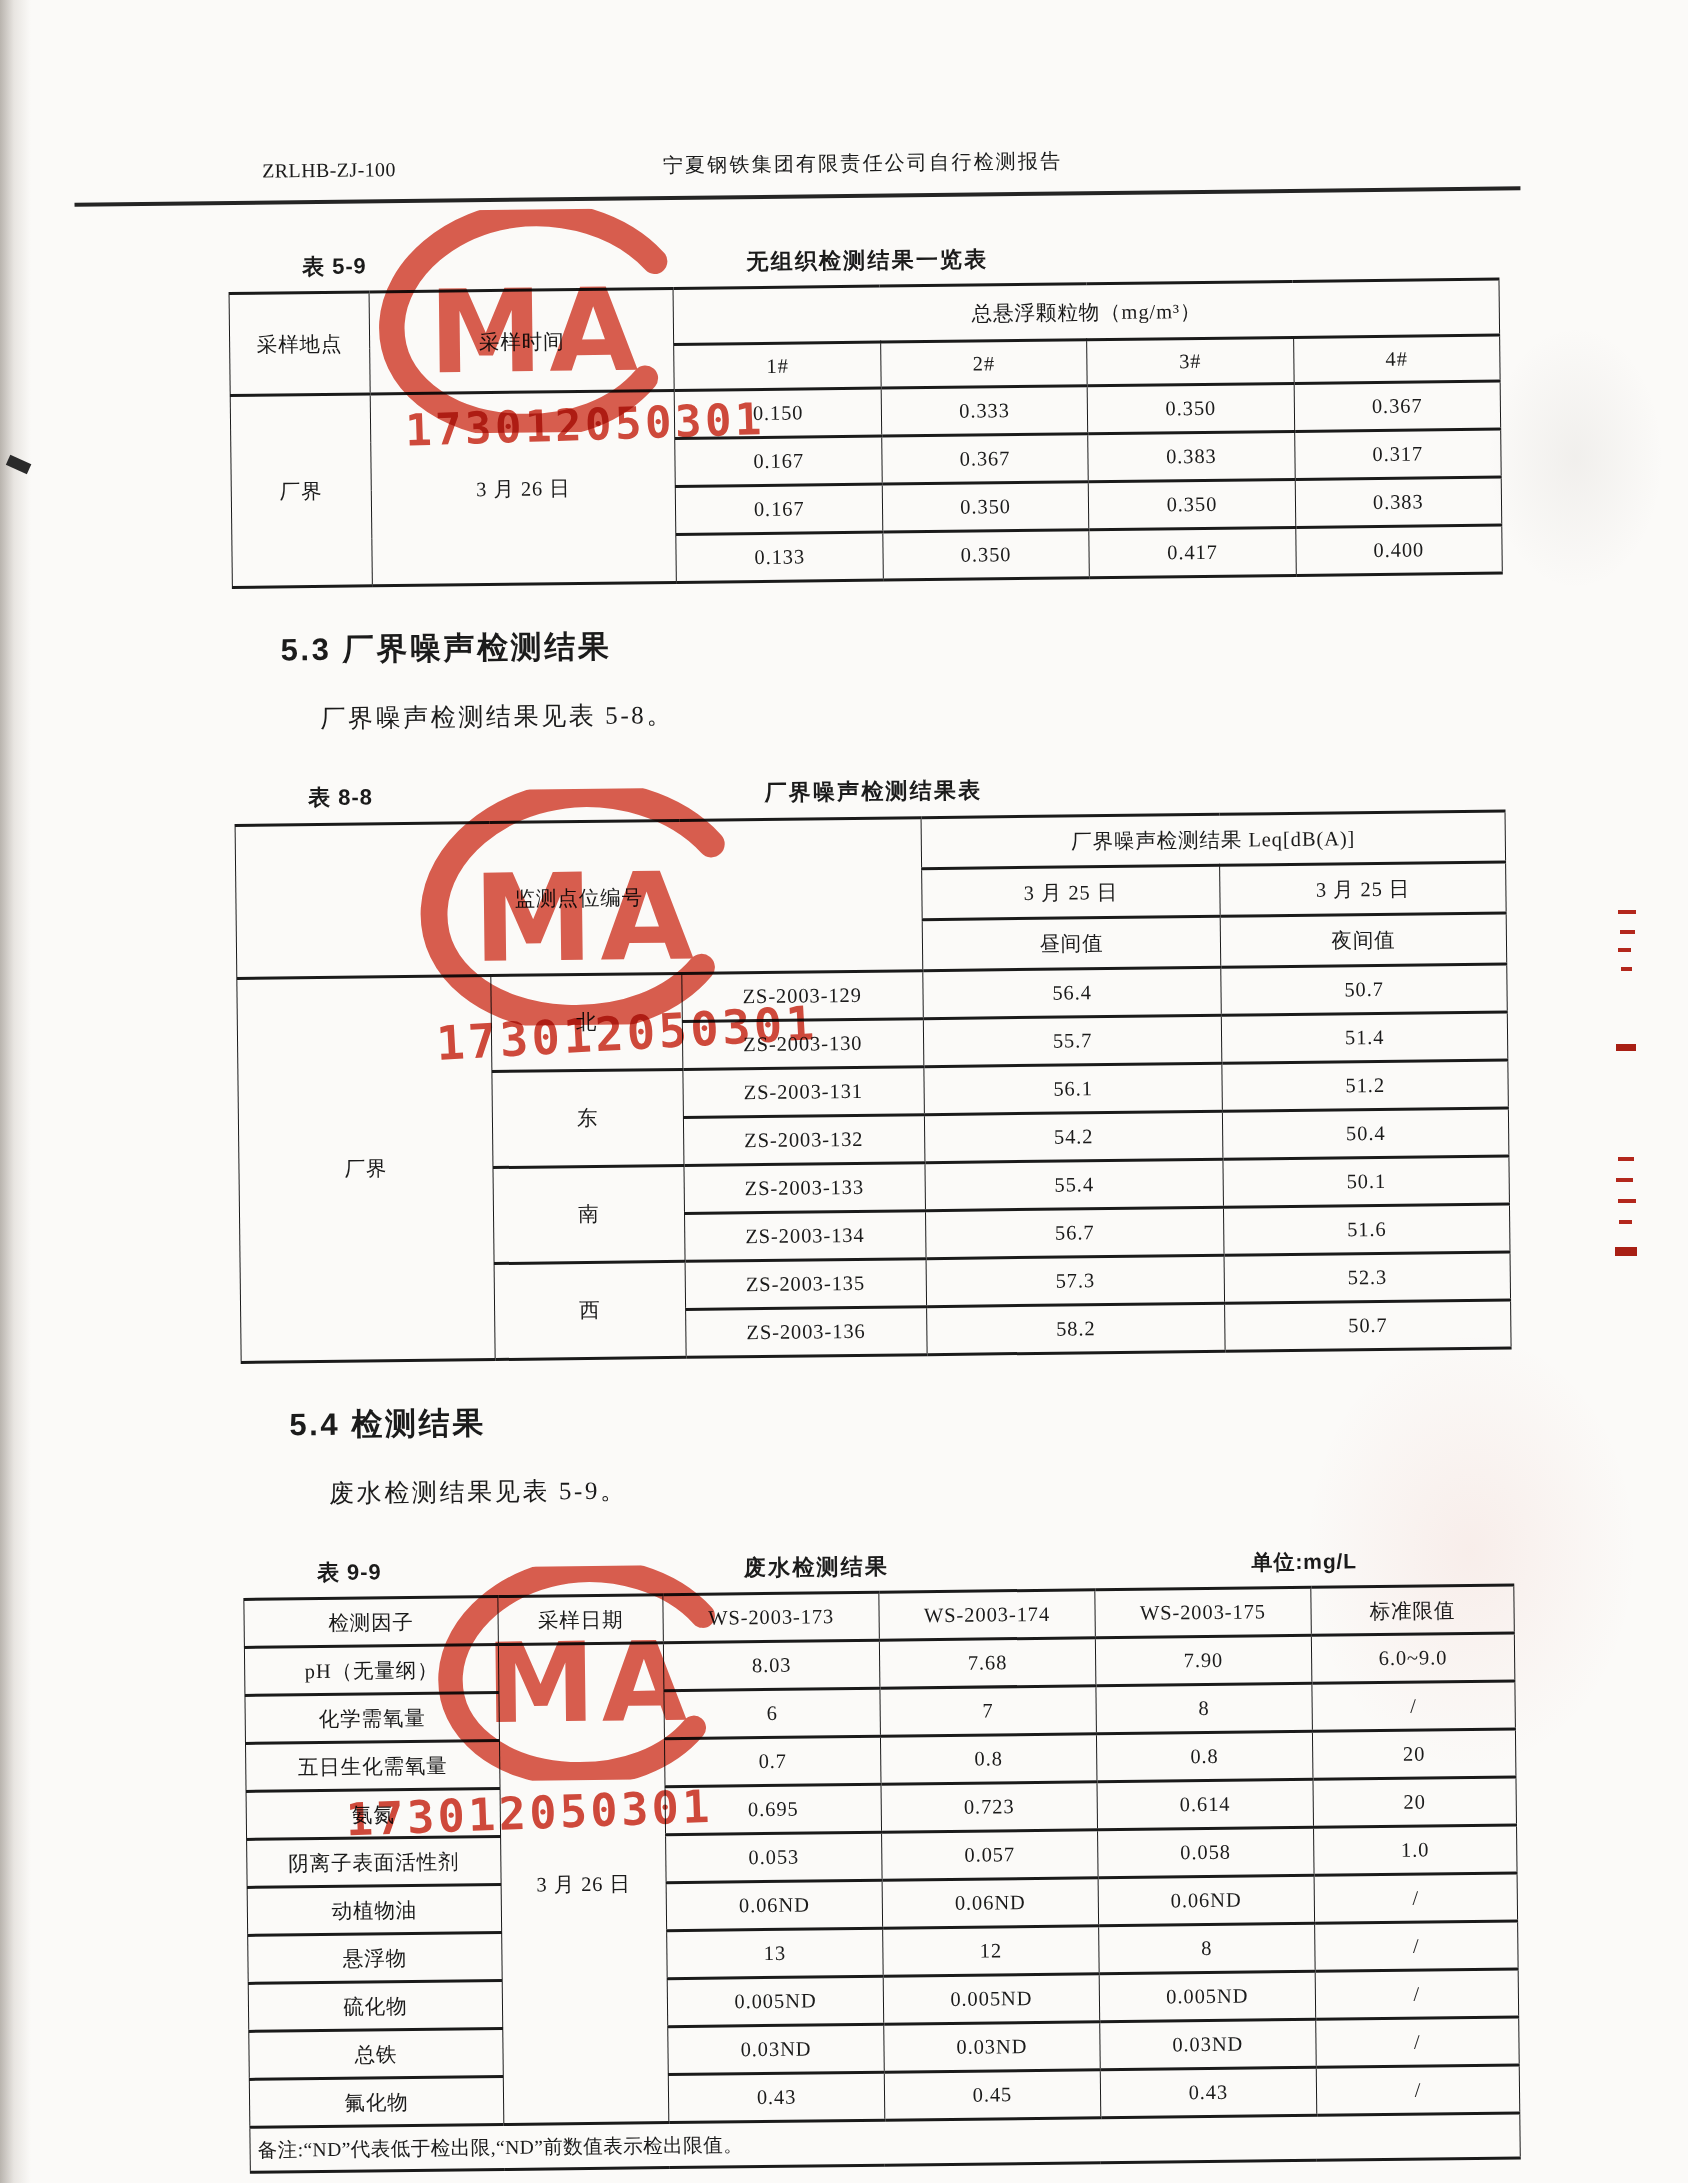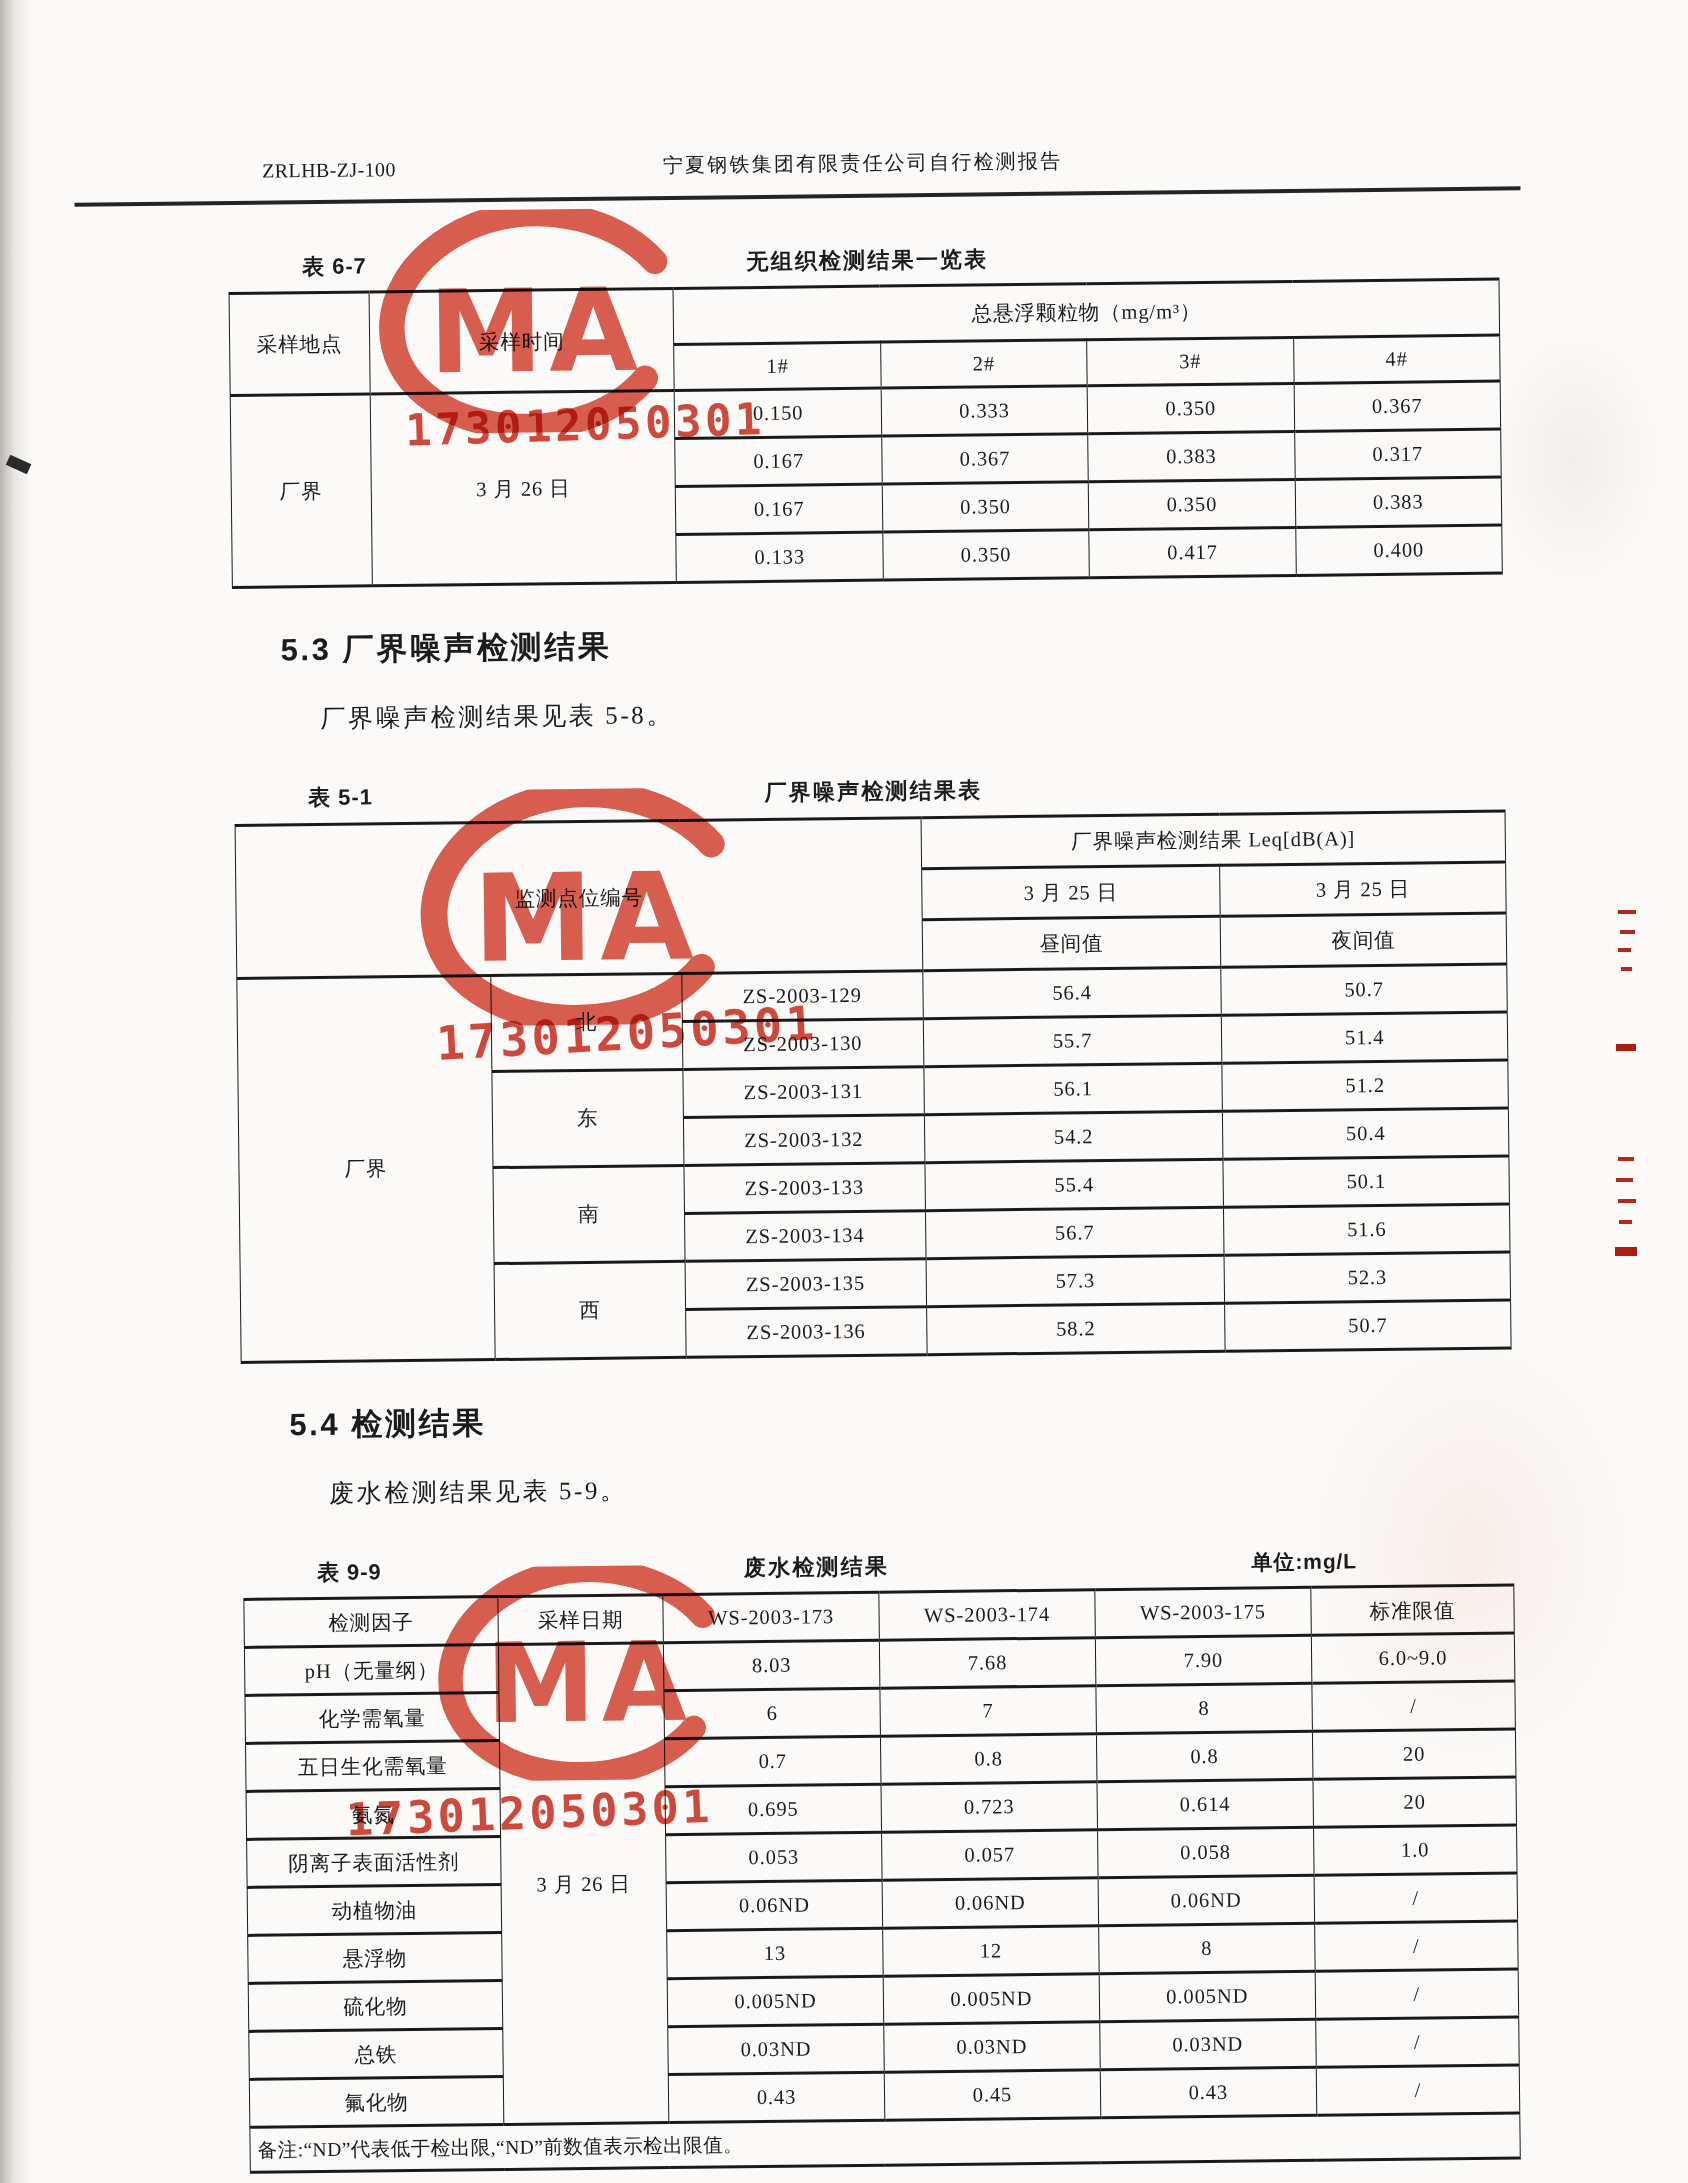--- a/index.html
+++ b/index.html
@@ -71,21 +71,21 @@
 
 <div class="content">
 
   <div class="doc-header">
     <span class="doc-code">ZRLHB-ZJ-100</span>
     <div class="doc-title">宁夏钢铁集团有限责任公司自行检测报告</div>
   </div>
   <div class="header-rule"></div>
 
   <div class="tcap">
-    <span class="lbl">表 6-7</span>
+    <span class="lbl">表 5-9</span>
     <span class="ttl">无组织检测结果一览表</span>
     <span class="sp"></span>
   </div>
 
   <div class="twrap">
     <table class="t t57">
       <colgroup>
           <col style="width:11%">
           <col style="width:24%">
           <col style="width:16.25%">
@@ -140,21 +140,21 @@
         <text x="150" y="152" font-size="108" font-weight="bold" fill="#cf3a28" text-anchor="middle" font-family="&quot;DejaVu Sans&quot;,sans-serif" letter-spacing="6">MA</text>
       </svg>
     </div>
     <div class="stamp-number" style="left:175px;top:111px;font-size:44px;transform:rotate(-1.2deg);">173012050301</div>
   </div>
 
   <div class="h2">5.3 厂界噪声检测结果</div>
   <div class="para">厂界噪声检测结果见表 5-8。</div>
 
   <div class="tcap">
-    <span class="lbl">表 5-1</span>
+    <span class="lbl">表 8-8</span>
     <span class="ttl">厂界噪声检测结果表</span>
     <span class="sp"></span>
   </div>
 
   <div class="twrap">
     <table class="t t58">
       <colgroup>
           <col style="width:20%">
           <col style="width:15%">
           <col style="width:19%">

